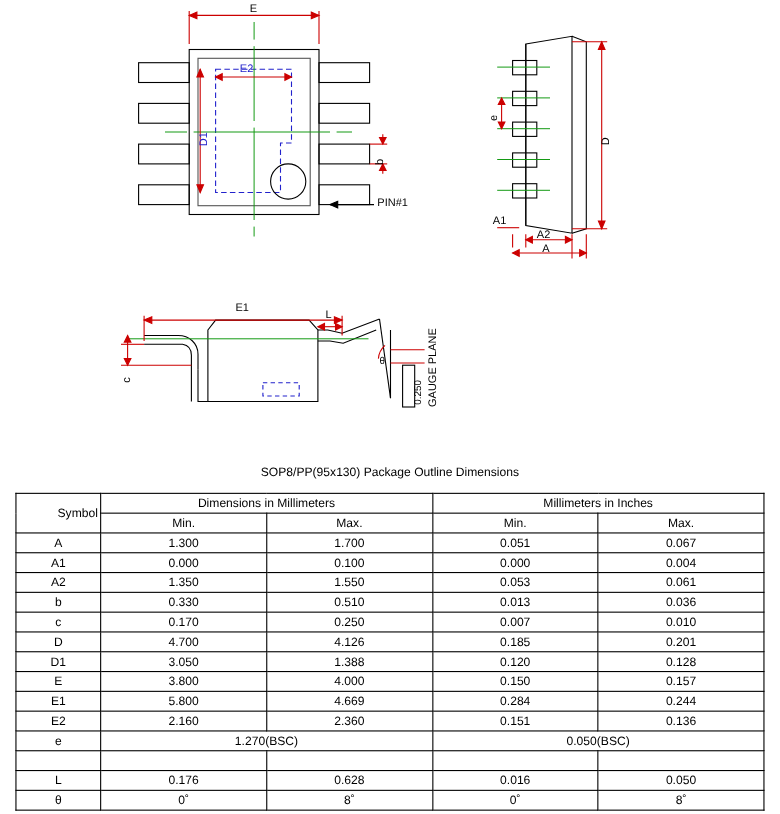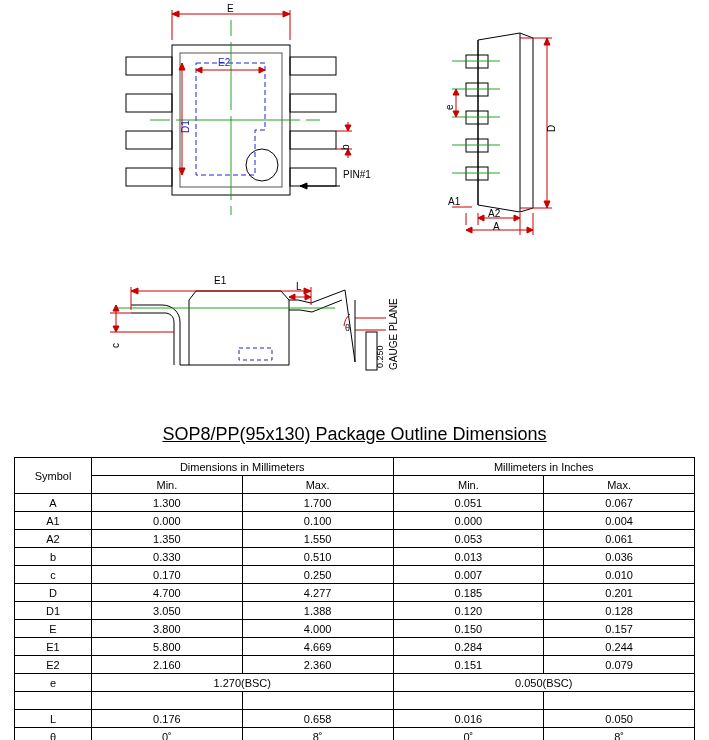--- a/index.html
+++ b/index.html
@@ -29,40 +29,39 @@
     font-family: "Liberation Sans", sans-serif;
     color: #000;
     white-space: nowrap;
   }
   .lbl.vert {
     transform: rotate(-90deg);
     transform-origin: left top;
   }
   .title {
     text-align: center;
-    font-size: 18px;
+    font-size: 11px;
     margin-top: 4px;
     margin-bottom: 12px;
-    text-decoration: underline;
   }
   table.dims {
     border-collapse: collapse;
     width: 681px;
     margin: 0 14px;
     font-size: 11px;
     table-layout: fixed;
   }
   table.dims th, table.dims td {
     border: 1px solid #000;
     text-align: center;
     padding: 1px 2px;
     height: 15px;
     font-weight: normal;
   }
-  table.dims .symcol { width: 72px; }
+  table.dims .symcol { width: 72px; text-align: right; }
   table.dims .sym {
     text-align: center;
   }
   .blankrow td { height: 15px; }
 </style>
 </head>
 <body>
 
 <div class="drawing-area">
   <svg width="709" height="420" viewBox="0 0 709 420">
@@ -220,21 +219,21 @@
       <rect x="366" y="332" width="11" height="38" stroke="#000"></rect>
       <path d="M355 318 L386 318" stroke="#cc0000"></path>
       <path d="M355 330 L386 330" stroke="#cc0000"></path>
     </g>
   </svg>
 
   <span class="lbl" style="left:227px; top:3px;">E</span>
   <span class="lbl" style="left:218px; top:57px; color:#2222cc;">E2</span>
   <span class="lbl vert" style="left:180px; top:133px; color:#2222cc;">D1</span>
   <span class="lbl vert" style="left:340px; top:150px;">b</span>
-  <span class="lbl" style="left:343px; top:169px;">PIN#1</span>
+  <span class="lbl" style="left:343px; top:179px;">PIN#1</span>
 
   <span class="lbl vert" style="left:546px; top:132px;">D</span>
   <span class="lbl vert" style="left:444px; top:110px;">e</span>
   <span class="lbl" style="left:448px; top:196px;">A1</span>
   <span class="lbl" style="left:488px; top:208px;">A2</span>
   <span class="lbl" style="left:493px; top:221px;">A</span>
 
   <span class="lbl" style="left:214px; top:275px;">E1</span>
   <span class="lbl" style="left:296px; top:281px;">L</span>
   <span class="lbl vert" style="left:110px; top:348px;">c</span>
@@ -291,21 +290,21 @@
     <tr>
       <td class="sym">c</td>
       <td>0.170</td>
       <td>0.250</td>
       <td>0.007</td>
       <td>0.010</td>
     </tr>
     <tr>
       <td class="sym">D</td>
       <td>4.700</td>
-      <td>4.277</td>
+      <td>4.126</td>
       <td>0.185</td>
       <td>0.201</td>
     </tr>
     <tr>
       <td class="sym">D1</td>
       <td>3.050</td>
       <td>1.388</td>
       <td>0.120</td>
       <td>0.128</td>
     </tr>
@@ -321,38 +320,38 @@
       <td>5.800</td>
       <td>4.669</td>
       <td>0.284</td>
       <td>0.244</td>
     </tr>
     <tr>
       <td class="sym">E2</td>
       <td>2.160</td>
       <td>2.360</td>
       <td>0.151</td>
-      <td>0.079</td>
+      <td>0.136</td>
     </tr>
     <tr>
       <td class="sym">e</td>
       <td colspan="2">1.270(BSC)</td>
       <td colspan="2">0.050(BSC)</td>
     </tr>
     <tr class="blankrow">
       <td class="sym"></td>
       <td></td>
       <td></td>
       <td></td>
       <td></td>
     </tr>
     <tr>
       <td class="sym">L</td>
       <td>0.176</td>
-      <td>0.658</td>
+      <td>0.628</td>
       <td>0.016</td>
       <td>0.050</td>
     </tr>
     <tr>
       <td class="sym">θ</td>
       <td>0˚</td>
       <td>8˚</td>
       <td>0˚</td>
       <td>8˚</td>
     </tr>

